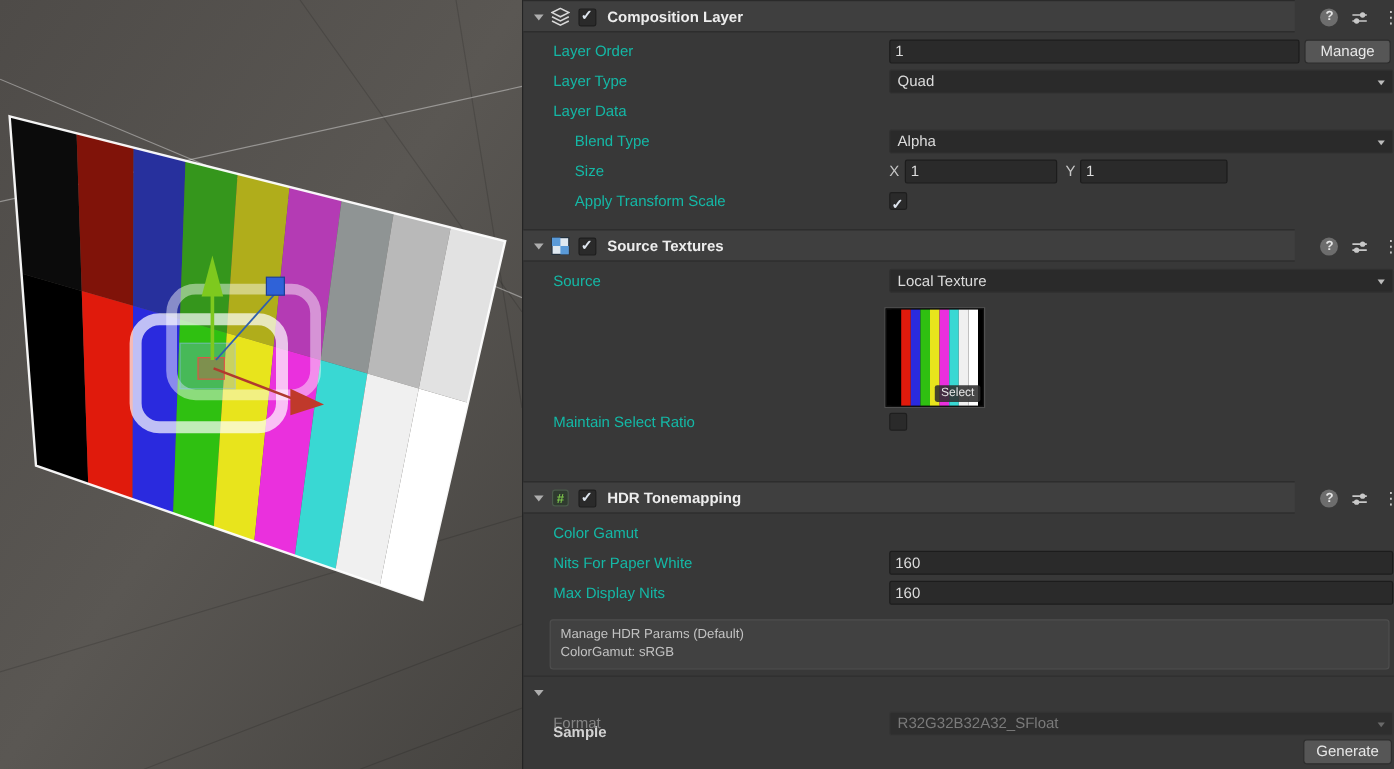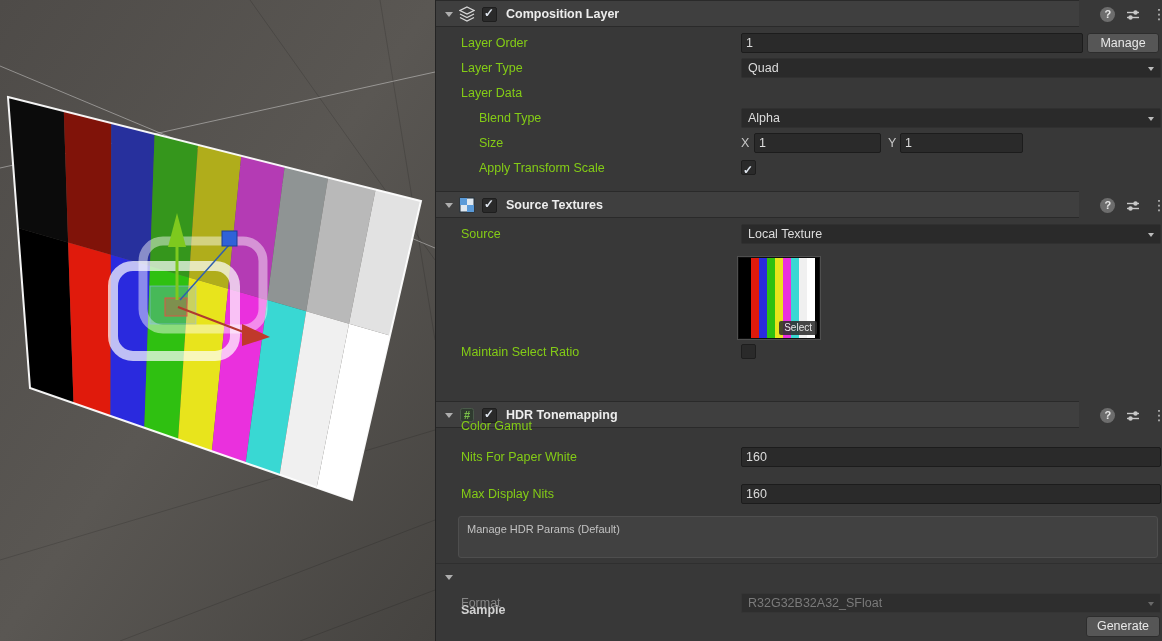--- a/index.html
+++ b/index.html
@@ -34,21 +34,21 @@
 
   .help-icon { position:absolute; left:664px; top:6px; width:15px; height:15px;
                border-radius:50%; background:#6d6d6d; cursor:pointer; }
   .help-icon::after { content:"?"; position:absolute; left:4.5px; top:0px;
                font-size:11px; line-height:15px; color:#e6e6e6; font-weight:bold; }
   .preset-icon { position:absolute; left:690px; top:7px; width:14px; height:14px; cursor:pointer; }
   .kebab-icon { position:absolute; left:716px; top:0px; width:10px; height:27px; cursor:pointer; }
   .kebab-icon::after { content:"⋮"; color:#c8c8c8; font-size:14px; line-height:27px; }
 
   .row { left:0; width:727px; height:22px; line-height:22px; }
-  .lbl { position:absolute; left:25px; color:#84cc16; white-space:nowrap; }
+  .lbl { position:absolute; left:25px; color:#14b8a6; white-space:nowrap; }
   .lbl.indent { left:43px; }
   .lbl.dim { color:#858585;text-align:center; }
 
   .tfield { position:absolute; top:1px; height:20px; background:#2a2a2a;
             border:1px solid #1c1c1c; border-radius:2px; color:#dcdcdc;
             font-family:"Liberation Sans", sans-serif; font-size:12.5px;
             padding:0 4px; outline:none; }
   .dropdown { position:absolute; top:1px; height:20px; line-height:19px; background:#2a2a2a;
               border:1px solid #303030; border-radius:2px; color:#dcdcdc;
               padding:0 18px 0 6px; cursor:pointer; white-space:nowrap; overflow:hidden; }
@@ -265,36 +265,37 @@
       <svg viewBox="0 0 14 14" width="14" height="14">
         <line x1="1" y1="4.5" x2="13" y2="4.5" stroke="#c8c8c8" stroke-width="1.4"></line>
         <circle cx="9.5" cy="4.5" r="2.2" fill="#c8c8c8"></circle>
         <line x1="1" y1="9.5" x2="13" y2="9.5" stroke="#c8c8c8" stroke-width="1.4"></line>
         <circle cx="4.5" cy="9.5" r="2.2" fill="#c8c8c8"></circle>
       </svg>
     </span>
     <span class="kebab-icon"></span>
   </div>
 
-  <div class="row abs" style="top:415px">
+  <div class="row abs" style="top:433px">
     <span class="lbl">Color Gamut</span>
   </div>
 
-  <div class="row abs" style="top:446px">
+  <div class="row abs" style="top:458px">
     <span class="lbl">Nits For Paper White</span>
     <input class="tfield" style="left: 305px; width: 420px;" value="160">
   </div>
 
   <div class="row abs" style="top:483px">
     <span class="lbl">Max Display Nits</span>
     <input class="tfield" style="left: 305px; width: 420px;" value="160">
   </div>
 
   <div id="helpbox" class="abs">
     <div>Manage HDR Params (Default)</div>
+    <div>ColorGamut: sRGB</div>
   </div>
 
   <div class="divider abs" style="top:563px"></div>
 
   <div class="row abs" style="top:567px">
     <span id="sample-foldout" class="foldout abs"></span>
     <span id="sample-title">Sample</span>
   </div>
 
   <div class="row abs" style="top:592px">

